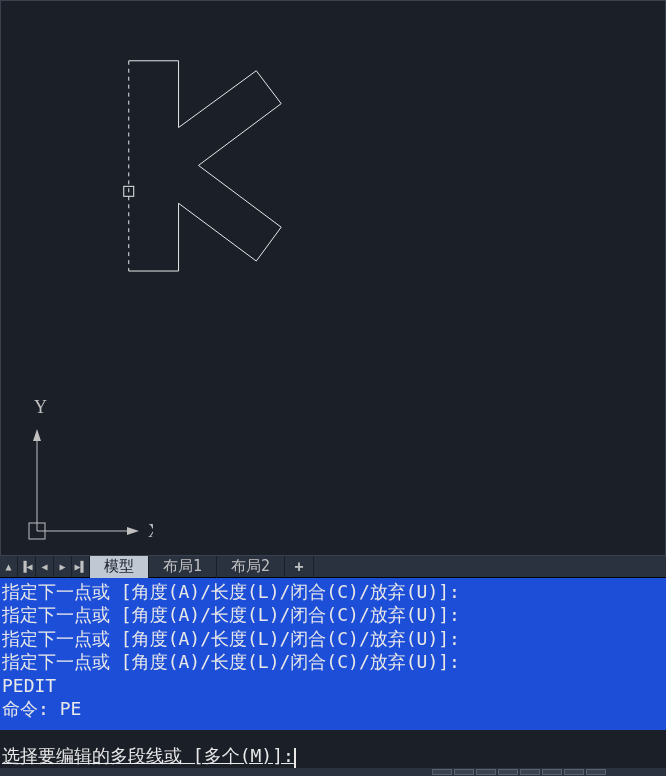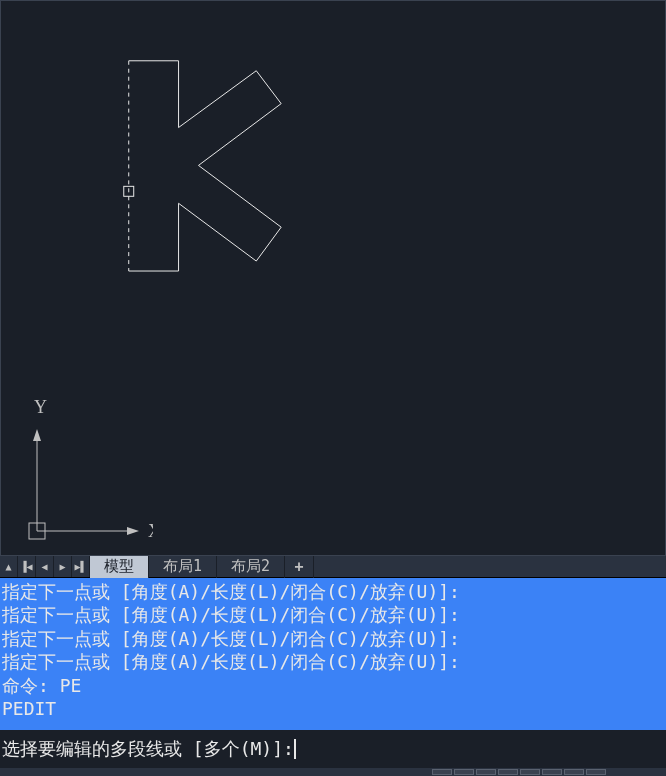--- a/index.html
+++ b/index.html
@@ -74,34 +74,35 @@
       background: #c0c8d4;
       color: #1a1f28;
     }
     .tab.add {
       width: 24px;
       justify-content: center;
       font-weight: bold;
     }
     .command-history {
       flex: 1;
-      background: #3b82f6;
+      background: #1d4ed8;
       padding: 2px 2px;
       overflow: hidden;
       line-height: 1.3;
     }
     .command-history div {
       white-space: nowrap;
     }
     .command-input-area {
       height: 38px;
       background: #1a1f28;
       display: flex;
-      align-items: center;
+      align-items: flex-end;
       padding: 0 2px;
+      text-decoration: underline;
     }
     .command-prompt {
       color: #e8e8e8;
     }
     .cursor {
       display: inline-block;
       width: 2px;
       height: 20px;
       background: #e8e8e8;
       vertical-align: middle;
@@ -165,22 +166,22 @@
   <div class="tab">布局1</div>
   <div class="tab">布局2</div>
   <div class="tab add">+</div>
 </div>
 
 <div class="command-history">
   <div>指定下一点或 [角度(A)/长度(L)/闭合(C)/放弃(U)]:</div>
   <div>指定下一点或 [角度(A)/长度(L)/闭合(C)/放弃(U)]:</div>
   <div>指定下一点或 [角度(A)/长度(L)/闭合(C)/放弃(U)]:</div>
   <div>指定下一点或 [角度(A)/长度(L)/闭合(C)/放弃(U)]:</div>
+  <div>PEDIT</div>
   <div>命令: PE</div>
-  <div>PEDIT</div>
 </div>
 
 <div class="command-input-area">
   <span class="command-prompt">选择要编辑的多段线或 [多个(M)]:</span>
   <span class="cursor"></span>
 </div>
 
 <div class="status-bar">
   <div class="status-btn"></div>
   <div class="status-btn"></div>

